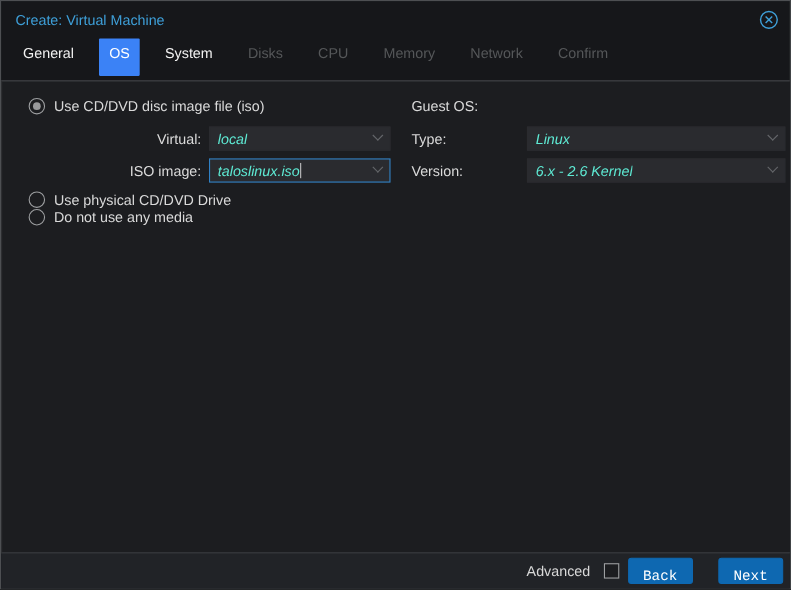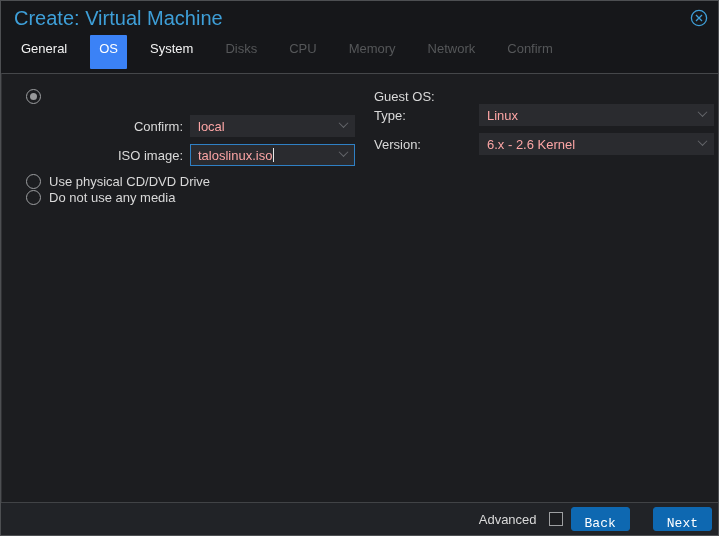--- a/index.html
+++ b/index.html
@@ -16,21 +16,21 @@
     border: 1px solid #4d4f52;
     display: flex; flex-direction: column;
   }
 
   
   .titlebar {
     height: 34px; flex: 0 0 34px;
     display: flex; align-items: center; justify-content: space-between;
     padding: 0 10px 0 13px;
   }
-  .title { color: #3e9fd8; font-size: 20px; }
+  .title { color: #3e9fd8; font-size: 13px; }
   .close-btn { width: 18px; height: 18px; cursor: pointer; display: flex; }
 
   
   .tabbar {
     height: 38px; flex: 0 0 38px;
     display: flex; 
     padding: 0 0 4px 11px; gap: 14px;
   }
   .tab {
     padding: 6px 9px;
@@ -67,31 +67,32 @@
     border: 1.5px solid #9d9fa1; border-radius: 50%;
     background: #1c1d20;
     display: flex; align-items: center; justify-content: center;
     cursor: pointer;
   }
   .radio .dot { width: 7px; height: 7px; border-radius: 50%; background: transparent; }
   .radio.checked .dot { background: #98999b; }
 
   .field-row { display: flex; align-items: center; margin-bottom: 7px; height: 22px; }
   .field-row .lbl { width: 188px; text-align: right; padding-right: 7px; color: #dadada; }
-  .col-right .hdr-row { height: 16px; padding-left: 12px; display: flex; align-items: center; }
+  .col-right .hdr-row { height: 16px; margin-bottom: 11px; padding-left: 12px; display: flex; align-items: center; }
   .col-right .field-row .lbl { width: 117px; text-align: left; padding-left: 12px; padding-right: 0; }
 
   .field {
     height: 22px;
     background: #2a2b2f;
     border: 1px solid #2a2b2f;
     display: flex; align-items: center; justify-content: space-between;
     padding: 0 7px 0 7px;
-    color: #fca5a5;
-    cursor: pointer;
+    color: #5eead4;
+    cursor: pointer;
+    font-style: italic;
   }
   .field.w-left { width: 165px; }
   .field.w-right { width: 235px; }
   .field.focused { border-color: #2f80c4; }
   .chev {
     width: 7px; height: 7px; flex: 0 0 7px;
     border-right: 1.4px solid #64666a;
     border-bottom: 1.4px solid #64666a;
     transform: rotate(45deg) translate(-1px, -1px);
     margin-top: -3px;
@@ -156,24 +157,25 @@
 
   <div class="body">
     <div class="form">
 
       <div class="col-left">
 
         <div class="radio-row first">
           <span class="radio checked">
               <span class="dot"></span>
             </span>
-        </div>
-
-        <div class="field-row">
-          <span class="lbl">Confirm:</span>
+          <span>Use CD/DVD disc image file (iso)</span>
+        </div>
+
+        <div class="field-row">
+          <span class="lbl">Virtual:</span>
           <div class="field w-left">
             <span class="val-wrap">local</span>
             <span class="chev"></span>
           </div>
         </div>
 
         <div class="field-row">
           <span class="lbl">ISO image:</span>
           <div class="field w-left focused">
             <span class="val-wrap">

